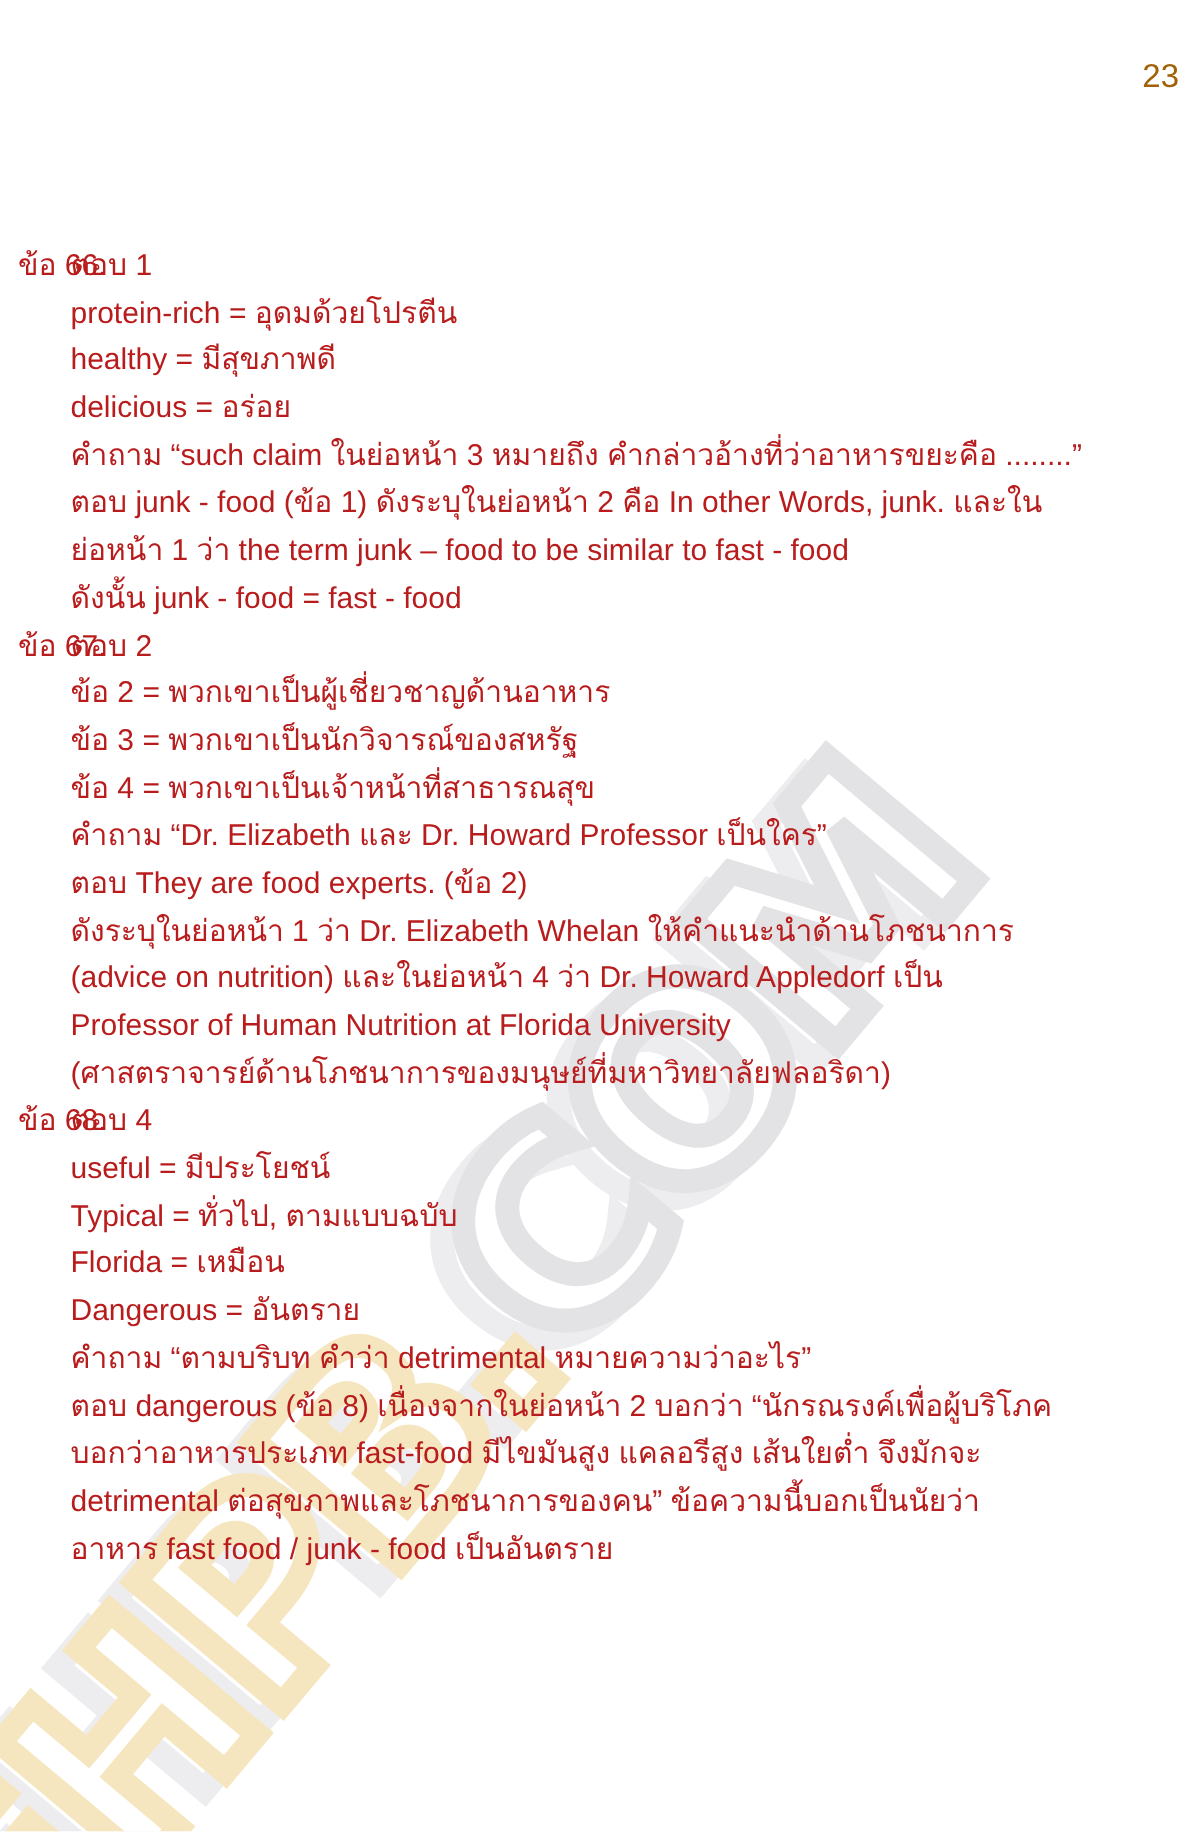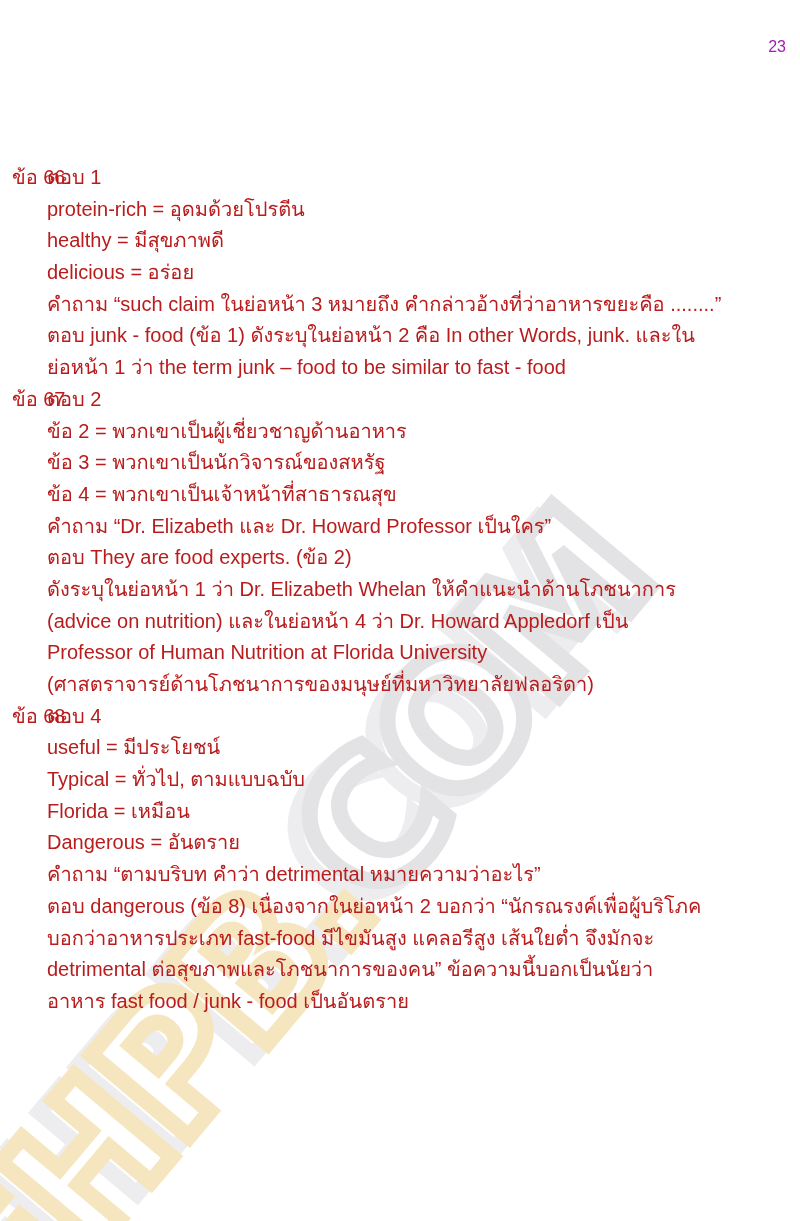--- a/index.html
+++ b/index.html
@@ -18,21 +18,21 @@
     white-space:nowrap; line-height:1;
   }
   .wm span { color:#ffffff; }
   .wm.shadow { left:22px; top:1198px; }
   .wm.shadow span { color:transparent; -webkit-text-stroke:16px #ededf0; }
   .wm.main .wm-tan  { -webkit-text-stroke:16px #f6e6c0; }
   .wm.main .wm-gray { -webkit-text-stroke:16px #e3e3e6; }
   
   .page-number {
     position:absolute; top:38px; right:14px; z-index:2;
-    font-size:16px; color:#a21caf;
+    font-size:22px; color:#a16207;
   }
   
   .content { position:absolute; top:162px; left:0; width:100%; z-index:1; }
   .line {
     position:relative; padding-left:47px;
     height:31.7px; line-height:31.7px;
     font-size:20px; color:#b91c1c; white-space:nowrap;
   }
   .q-num { position:absolute; left:12px; top:0; }
 </style>
@@ -53,20 +53,21 @@
   <div class="page-number">23</div>
 
   <div class="content">
       <div class="line"><span class="q-num">ข้อ 66.</span><span>ตอบ 1</span></div>
       <div class="line">protein-rich = อุดมด้วยโปรตีน</div>
       <div class="line">healthy = มีสุขภาพดี</div>
       <div class="line">delicious = อร่อย</div>
       <div class="line">คำถาม “such claim ในย่อหน้า 3 หมายถึง คำกล่าวอ้างที่ว่าอาหารขยะคือ ........”</div>
       <div class="line">ตอบ junk - food (ข้อ 1) ดังระบุในย่อหน้า 2 คือ In other Words, junk. และใน</div>
       <div class="line">ย่อหน้า 1 ว่า the term junk – food to be similar to fast - food</div>
+      <div class="line">ดังนั้น junk - food = fast - food</div>
       <div class="line"><span class="q-num">ข้อ 67.</span><span>ตอบ 2</span></div>
       <div class="line">ข้อ 2 = พวกเขาเป็นผู้เชี่ยวชาญด้านอาหาร</div>
       <div class="line">ข้อ 3 = พวกเขาเป็นนักวิจารณ์ของสหรัฐ</div>
       <div class="line">ข้อ 4 = พวกเขาเป็นเจ้าหน้าที่สาธารณสุข</div>
       <div class="line">คำถาม “Dr. Elizabeth และ Dr. Howard Professor เป็นใคร”</div>
       <div class="line">ตอบ They are food experts. (ข้อ 2)</div>
       <div class="line">ดังระบุในย่อหน้า 1 ว่า Dr. Elizabeth Whelan ให้คำแนะนำด้านโภชนาการ</div>
       <div class="line">(advice on nutrition) และในย่อหน้า 4 ว่า Dr. Howard Appledorf เป็น</div>
       <div class="line">Professor of Human Nutrition at Florida University</div>
       <div class="line">(ศาสตราจารย์ด้านโภชนาการของมนุษย์ที่มหาวิทยาลัยฟลอริดา)</div>

